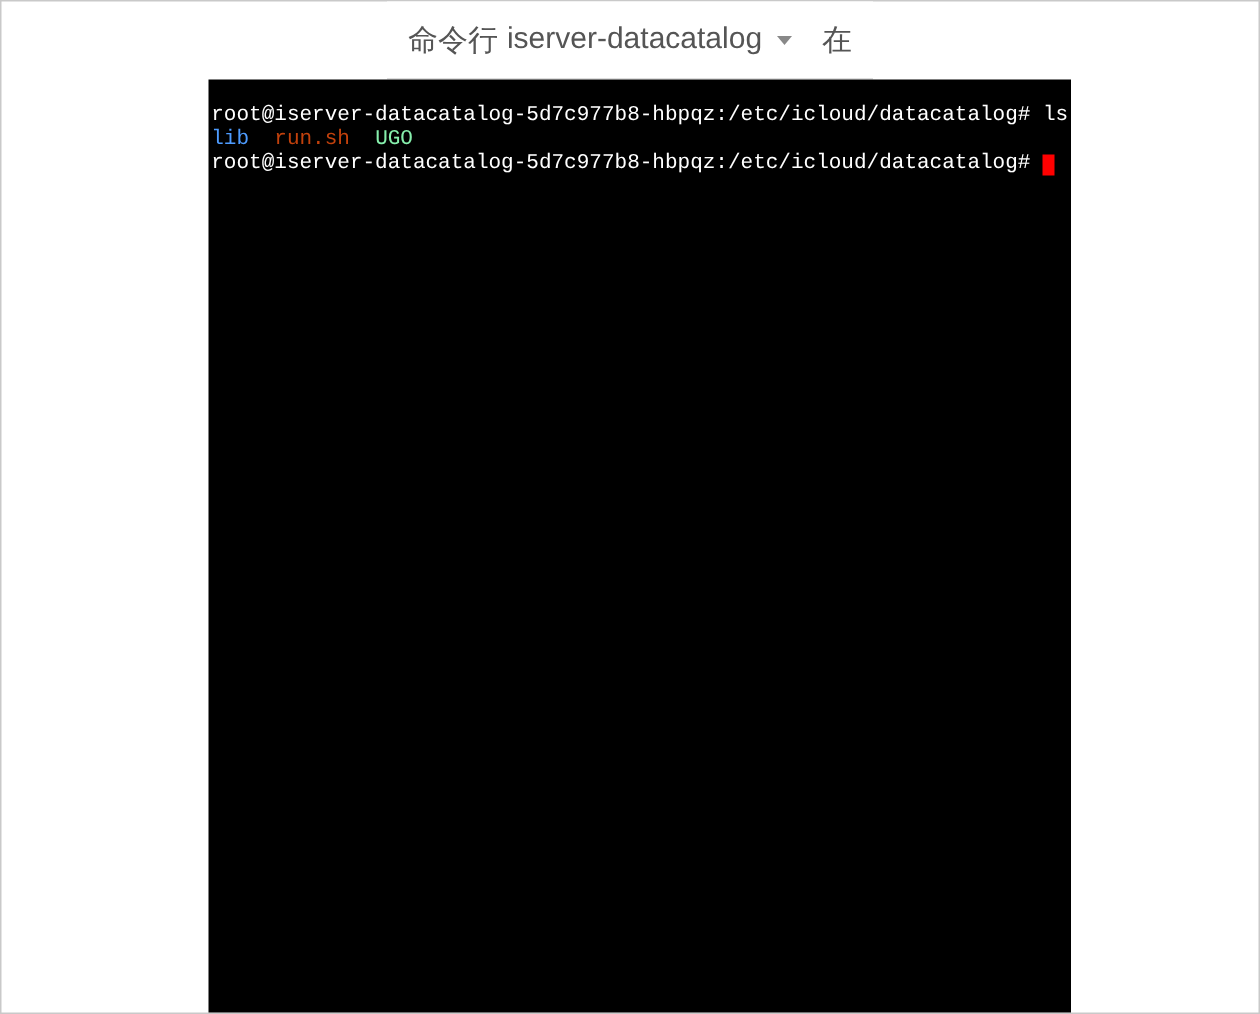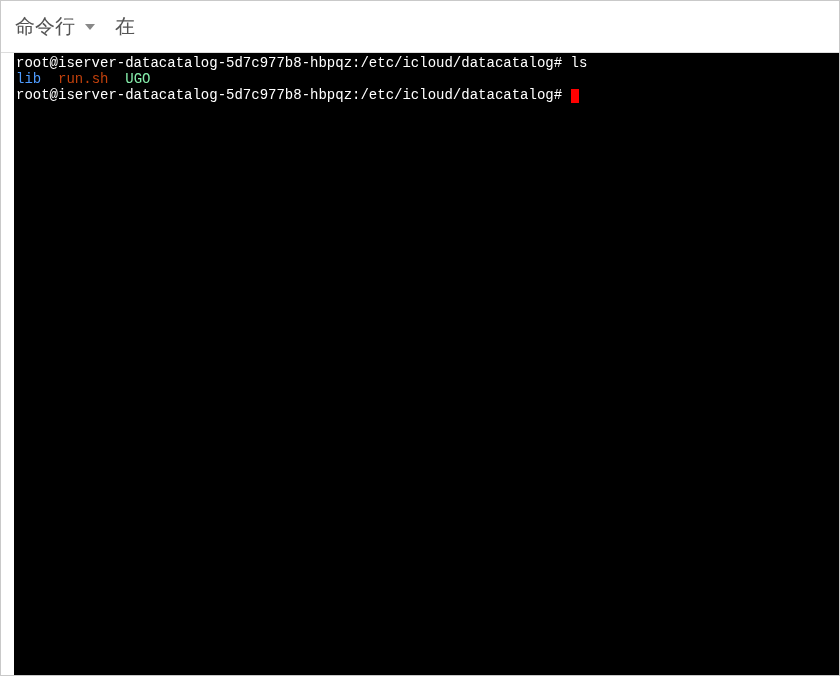--- a/index.html
+++ b/index.html
@@ -4,20 +4,21 @@
 <style>
   * { margin: 0; padding: 0; box-sizing: border-box; }
   html, body { width: 840px; height: 676px; font-family: Arial, sans-serif; }
   .outer {
     width: 840px;
     height: 676px;
     border: 1px solid #c9c9c9;
     background: #ffffff;
     display: flex;
     flex-direction: column;
+    align-items: center;
   }
   .header {
     height: 52px;
     border-bottom: 1px solid #dddddd;
     display: flex;
     align-items: center;
     padding: 0 14px;
     background: #ffffff;
     font-size: 20px;
     color: #555555;
@@ -45,21 +46,21 @@
   }
   .header .in-label { color: #555; margin-left: 4px; }
   .header .pod { color: #555; }
   .terminal {
     flex: 1;
     background: #000000;
     color: #ffffff;
     font-family: "Courier New", monospace;
     font-size: 14px;
     line-height: 16px;
-    padding: 2px 2px;
+    padding: 16px 2px;
     white-space: pre;
     overflow: hidden;
     position: relative;
     margin-left: 13px;
   }
   .term-line { display: block; }
   .prompt { color: #ffffff; }
   .cmd { color: #ffffff; }
   .ls-dir { color: #4e9cff; font-family: Liberation Mono, monospace; }
   .ls-exec { color: #c2410c; }
@@ -73,20 +74,21 @@
   }
 </style>
 </head>
 <body>
 
 <div class="outer">
   <div class="header">
     <div class="label-block">
       <span class="title1">命令行</span>
       <span class="dropdown">
+        <span class="service">iserver-datacatalog</span>
         <span class="caret"></span>
       </span>
       <span class="in-label">在</span>
     </div>
   </div>
 
   <div class="terminal"><span class="term-line"><span class="prompt">root@iserver-datacatalog-5d7c977b8-hbpqz:/etc/icloud/datacatalog#</span> <span class="cmd">ls</span></span><span class="term-line"><span class="ls-dir">lib</span>  <span class="ls-exec">run.sh</span>  <span class="ls-plain">UGO</span></span><span class="term-line"><span class="prompt">root@iserver-datacatalog-5d7c977b8-hbpqz:/etc/icloud/datacatalog#</span> <span class="cursor"></span></span></div>
 </div>
 
 </body></html>

